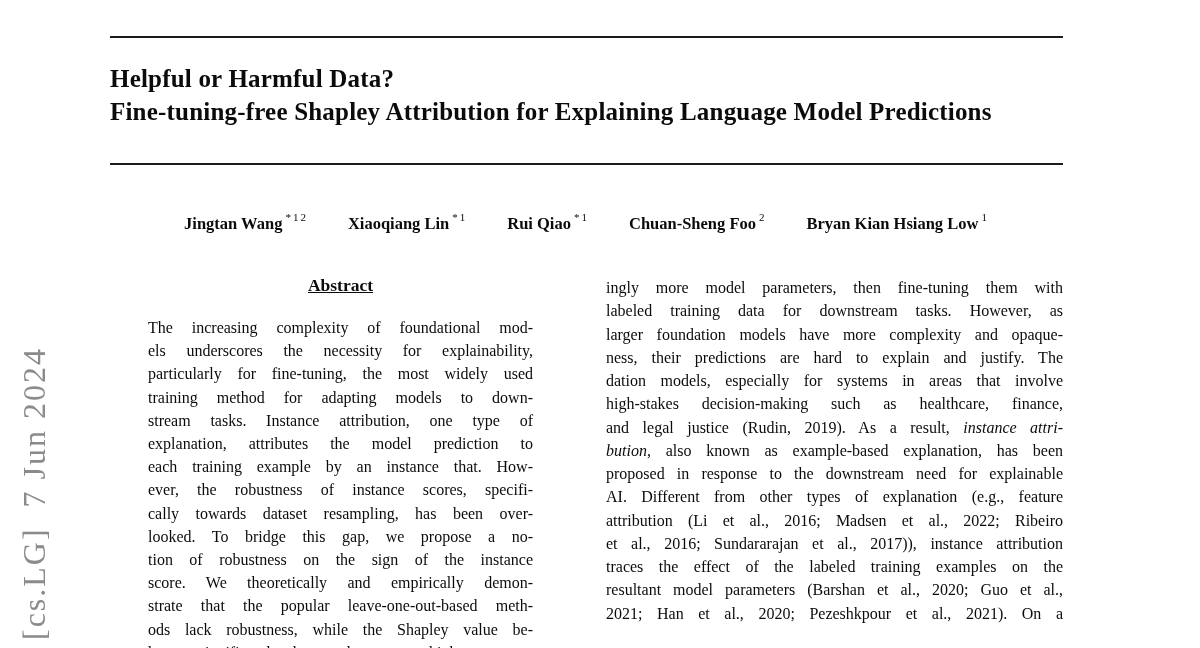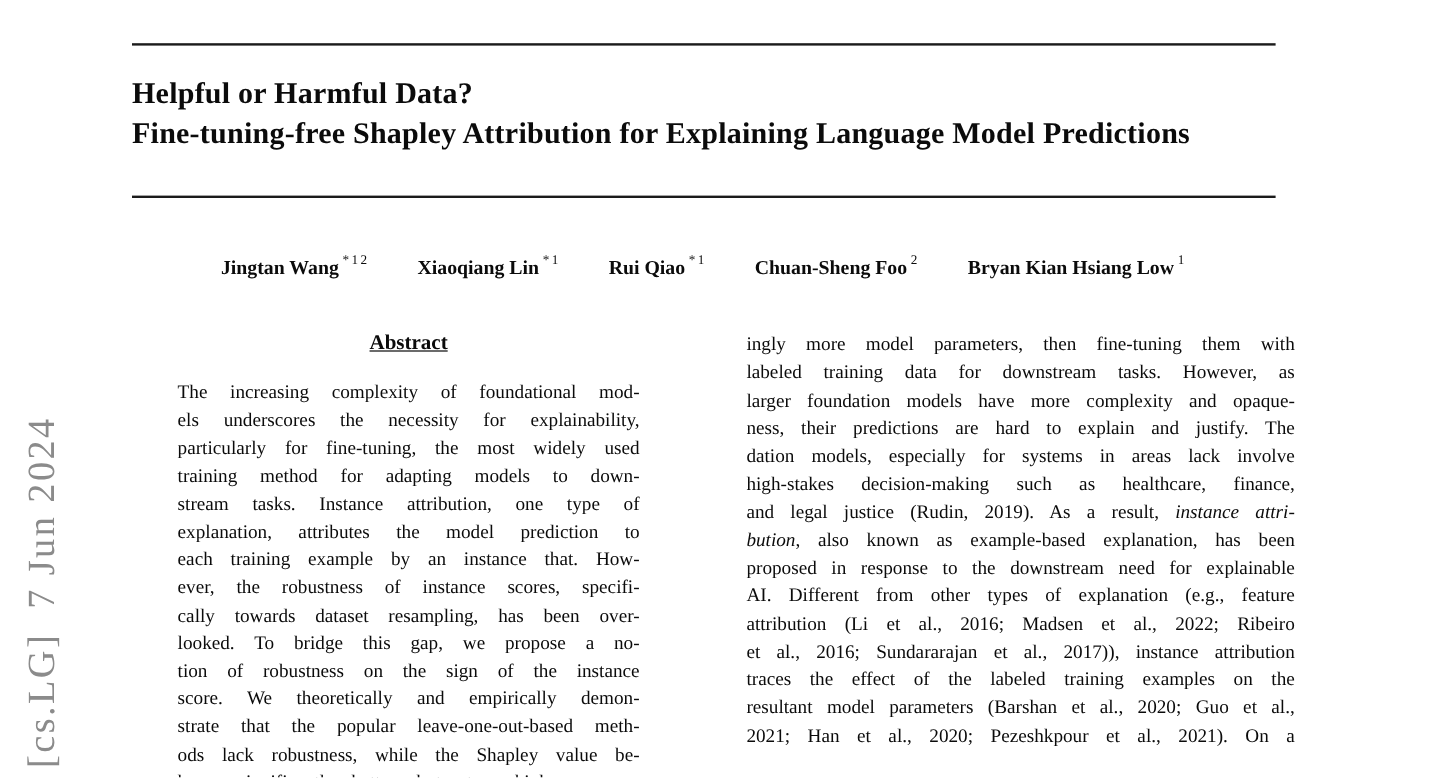--- a/index.html
+++ b/index.html
@@ -56,21 +56,21 @@
   }
   .col {
     position: absolute;
     font-size: 16px;
   }
   .col-left {
     left: 148px; top: 316px; width: 385px;
     line-height: 23.2px;
   }
   .col-right {
-    left: 622px; top: 276px; width: 457px;
+    left: 606px; top: 276px; width: 457px;
     line-height: 23.25px;
   }
   .ln {
     text-align: justify;
     text-align-last: justify;
     text-justify: inter-word;
   }
   .it { font-style: italic; margin-top: 16px; }
   .stamp {
     position: absolute;
@@ -118,21 +118,21 @@
       <div class="ln"><span>strate that the popular leave-one-out-based meth-</span></div>
       <div class="ln"><span>ods lack robustness, while the Shapley value be-</span></div>
       <div class="ln"><span>haves significantly better, but at a higher compu-</span></div>
     </div>
 
   <div class="col col-right">
       <div class="ln"><span>ingly more model parameters, then fine-tuning them with</span></div>
       <div class="ln"><span>labeled training data for downstream tasks. However, as</span></div>
       <div class="ln"><span>larger foundation models have more complexity and opaque-</span></div>
       <div class="ln"><span>ness, their predictions are hard to explain and justify. The</span></div>
-      <div class="ln"><span>dation models, especially for systems in areas lack involve</span></div>
+      <div class="ln"><span>dation models, especially for systems in areas that involve</span></div>
       <div class="ln"><span>high-stakes decision-making such as healthcare, finance,</span></div>
       <div class="ln"><span>and legal justice (Rudin, 2019). As a result, </span><span class="it">instance attri-</span></div>
       <div class="ln"><span class="it">bution</span><span>, also known as example-based explanation, has been</span></div>
       <div class="ln"><span>proposed in response to the downstream need for explainable</span></div>
       <div class="ln"><span>AI. Different from other types of explanation (e.g., feature</span></div>
       <div class="ln"><span>attribution (Li et al., 2016; Madsen et al., 2022; Ribeiro</span></div>
       <div class="ln"><span>et al., 2016; Sundararajan et al., 2017)), instance attribution</span></div>
       <div class="ln"><span>traces the effect of the labeled training examples on the</span></div>
       <div class="ln"><span>resultant model parameters (Barshan et al., 2020; Guo et al.,</span></div>
       <div class="ln"><span>2021; Han et al., 2020; Pezeshkpour et al., 2021). On a</span></div>

